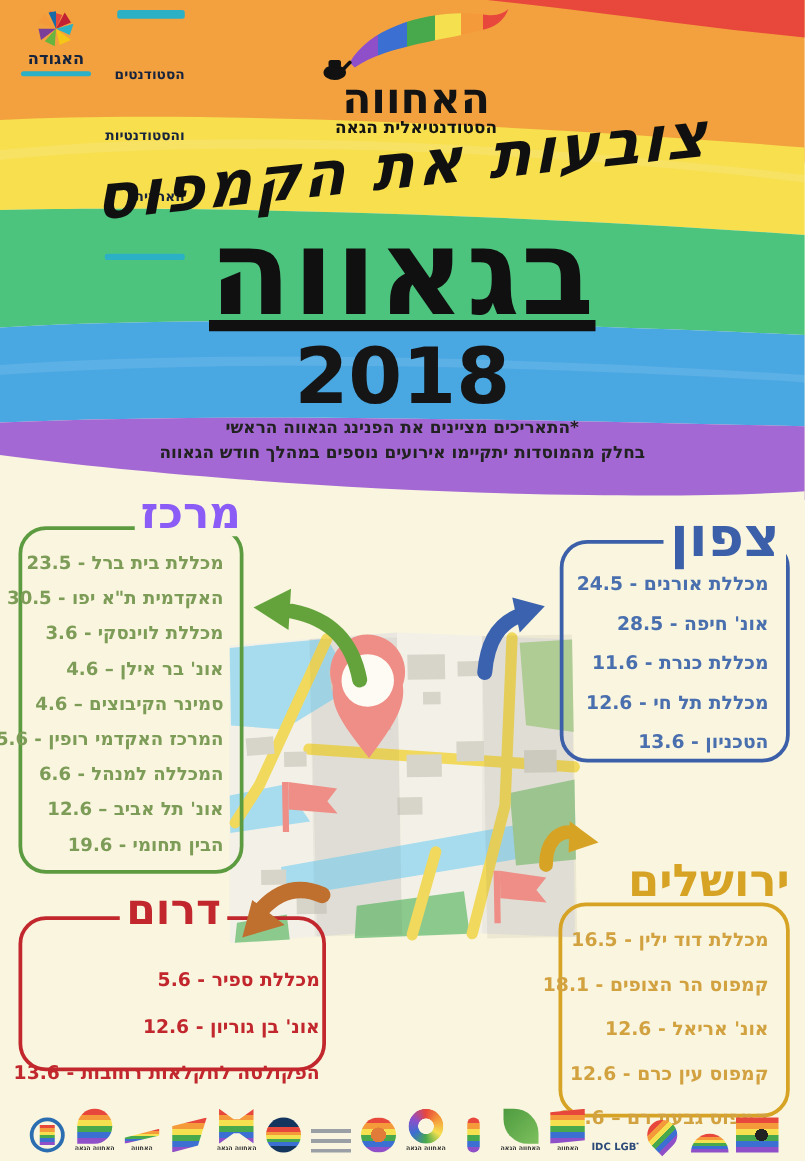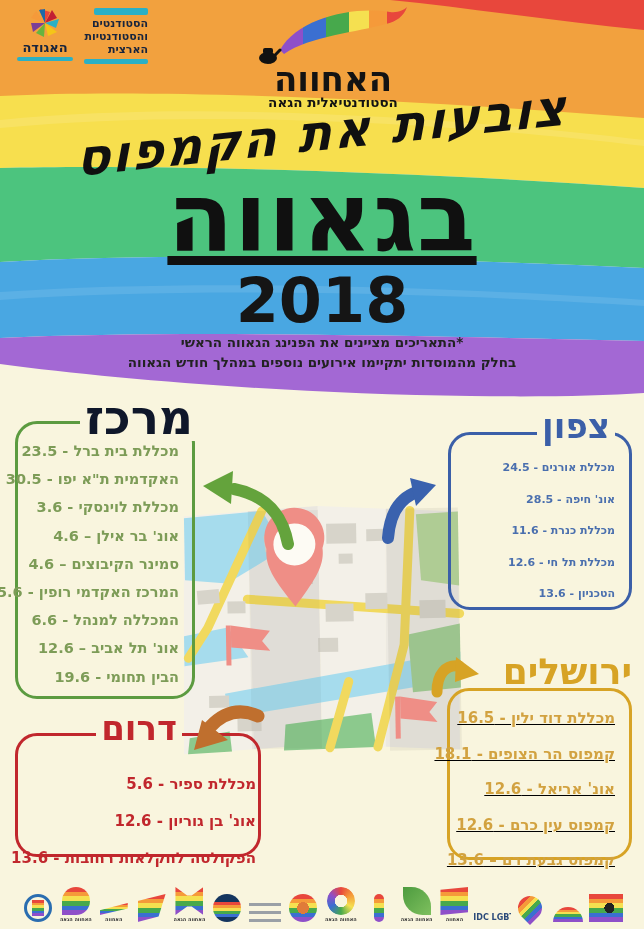--- a/index.html
+++ b/index.html
@@ -11,21 +11,21 @@
   #poster{position:relative;width:644px;height:929px;margin:0 auto;background:var(--cream);overflow:hidden;}
 
   
   #flag{position:absolute;top:0;left:0;width:644px;height:400px;}
 
   
   .union-logo{position:absolute;top:8px;left:14px;width:150px;display:flex;gap:8px;align-items:flex-start;z-index:3;direction:ltr;}
   .union-left{display:flex;flex-direction:column;align-items:center;width:62px;}
   .union-name{font-size:13px;font-weight:800;color:#17243d;margin-top:2px;}
   .union-tag{width:56px;height:4px;background:#2bb0c5;margin-top:2px;border-radius:2px;}
-  .union-right{display:flex;flex-direction:column;align-items:flex-end;}
+  .union-right{display:flex;flex-direction:column;align-items:flex-end;gap:36px;}
   .union-accent{width:54px;height:7px;background:#2bb0c5;border-radius:2px;margin-bottom:2px;}
   .union-line{font-size:11px;font-weight:800;color:#17243d;line-height:13px;}
   .union-bar{width:64px;height:5px;background:#2bb0c5;border-radius:2px;margin-top:3px;}
 
   .org-logo{position:absolute;top:6px;left:248px;width:170px;text-align:center;z-index:3;}
   .org-name{font-size:34px;font-weight:900;color:#131313;line-height:34px;margin-top:-6px;}
   .org-sub{font-size:13.5px;font-weight:800;color:#131313;margin-top:-2px;}
 
   
   .script-title{position:absolute;top:104px;left:0;width:100%;text-align:center;font-size:50px;font-weight:800;font-style:italic;color:#101010;transform:rotate(-6deg) skewX(-6deg);letter-spacing:2px;z-index:3;}
@@ -35,30 +35,30 @@
   .note1{top:334px;}
   .note2{top:354px;}
 
   
   .region-box{position:absolute;border-radius:22px;z-index:4;}
   .region-title{position:absolute;font-weight:900;background:var(--cream);padding:0 5px;line-height:1;white-space:nowrap;}
   .region-items{width:100%;height:100%;display:flex;flex-direction:column;justify-content:flex-start;}
   .region-items .row{text-align:right;font-weight:700;white-space:nowrap;}
 
   .box-center{left:15px;top:421px;width:180px;height:278px;border:3px solid #5c9b40;}
-  .box-center .region-title{top:-30px;right:-6px;font-size:47px;color:#0f172a;}
+  .box-center .region-title{top:-30px;right:-6px;font-size:35px;color:#8b5cf6;}
   .box-center .region-items{padding:13px 13px 0 6px;}
   .box-center .row{font-size:14.5px;line-height:28.2px;color:#7d9c57;}
 
   .box-north{left:448px;top:432px;width:184px;height:178px;border:3px solid #3b5fa8;}
-  .box-north .region-title{top:-26px;right:14px;font-size:34px;color:#3b5fa8;}
+  .box-north .region-title{top:-26px;right:0;font-size:44px;color:#3b5fa8;}
   .box-north .region-items{padding:17px 14px 0 6px;}
-  .box-north .row{font-size:11px;line-height:31.5px;color:#4a6fae;}
-
-  .box-jerusalem{left:447px;top:688px;width:185px;height:172px;border:3px solid #d7a325;text-decoration:underline;}
+  .box-north .row{font-size:15px;line-height:31.5px;color:#4a6fae;}
+
+  .box-jerusalem{left:447px;top:722px;width:185px;height:172px;border:3px solid #d7a325;}
   .box-jerusalem .region-title{top:-37px;right:-8px;font-size:36px;color:#d7a325;background:transparent;}
   .box-jerusalem .region-items{padding:10px 14px 0 6px;}
   .box-jerusalem .row{font-size:15px;line-height:35.5px;color:#d2a240;}
 
   .box-south{left:15px;top:733px;width:246px;height:124px;border:3px solid #c1272d;}
   .box-south .region-title{top:-25px;right:76px;font-size:34px;color:#c1272d;}
   .box-south .region-items{padding:30px 2px 0 6px;}
   .box-south .row{font-size:15px;line-height:37px;color:#c1272d;}
 
   

